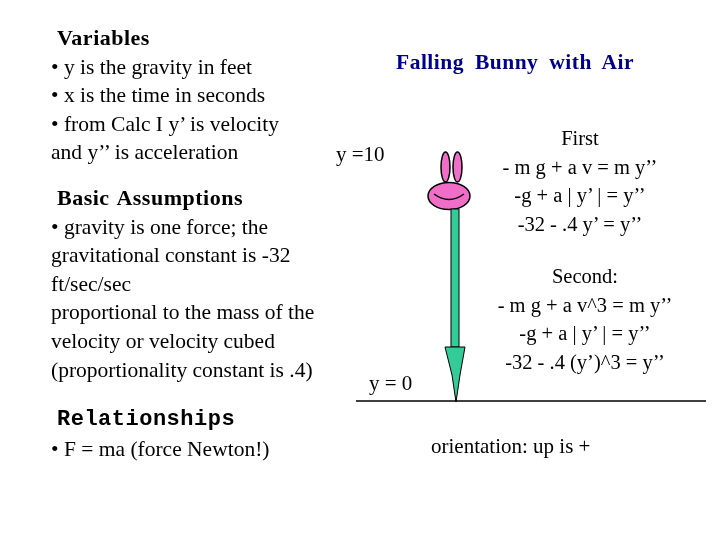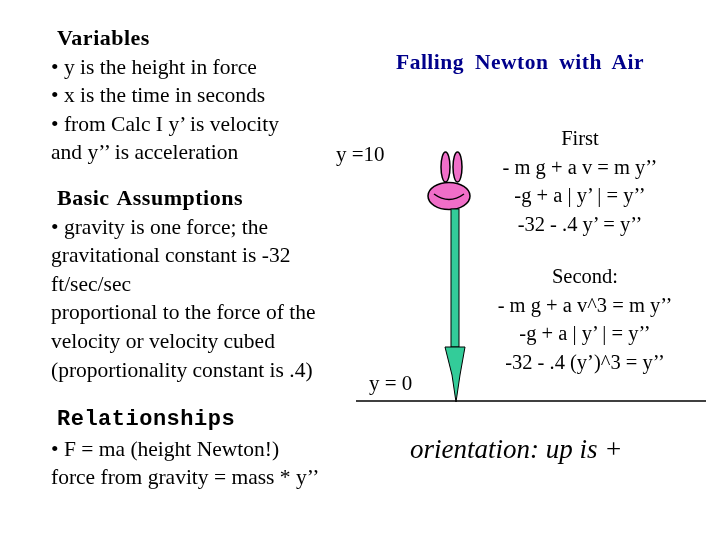--- a/index.html
+++ b/index.html
@@ -41,56 +41,55 @@
   .eq-block{
     position:absolute;width:280px;text-align:center;
     font-size:20.5px;line-height:28.5px;white-space:nowrap;
   }
   .eq-first{left:440px;top:124px;font-family:Liberation Serif, serif;}
   .eq-second{left:445px;top:262px;}
   .eq-line{height:28.5px;}
 
   
   .orientation-note{
-    position:absolute;left:410px;top:434px;
-    font-size:27px;white-space:nowrap;font-style:italic;
+    position:absolute;left:431px;top:434px;
+    font-size:21px;white-space:nowrap;
   }
 
   svg.diagram{position:absolute;left:0;top:0;width:719px;height:539px;pointer-events:none;}
 </style>
 </head>
 <body>
 
 <div class="slide">
 
   <div class="left-col">
     <div class="section sec-1">
       <div class="sec-heading">Variables</div>
-      <div class="body-line">• y is the height in force</div>
+      <div class="body-line">• y is the gravity in feet</div>
       <div class="body-line">• x is the time in seconds</div>
       <div class="body-line">• from Calc I y’ is velocity</div>
       <div class="body-line">and y’’ is acceleration</div>
     </div>
     <div class="section sec-2">
       <div class="sec-heading">Basic Assumptions</div>
       <div class="body-line">• gravity is one force; the</div>
       <div class="body-line">gravitational constant is -32</div>
       <div class="body-line">ft/sec/sec</div>
-      <div class="body-line">proportional to the force of the</div>
+      <div class="body-line">proportional to the mass of the</div>
       <div class="body-line">velocity or velocity cubed</div>
       <div class="body-line">(proportionality constant is .4)</div>
     </div>
     <div class="section sec-3">
       <div class="sec-heading">Relationships</div>
-      <div class="body-line">• F = ma (height Newton!)</div>
-      <div class="body-line">force from gravity = mass * y’’</div>
+      <div class="body-line">• F = ma (force Newton!)</div>
     </div>
   </div>
 
-  <div class="slide-title">Falling Newton with Air</div>
+  <div class="slide-title">Falling Bunny with Air</div>
 
   <div class="y-label y-top">y =10</div>
   <div class="y-label y-bottom">y = 0</div>
 
   <svg class="diagram" viewBox="0 0 719 539">
 
     <ellipse cx="445.5" cy="167" rx="4.5" ry="15" stroke="#000000" stroke-width="1.5" fill="#F06EC8"></ellipse>
     <ellipse cx="457.5" cy="167" rx="4.5" ry="15" stroke="#000000" stroke-width="1.5" fill="#F06EC8"></ellipse>
 
     <ellipse cx="449" cy="196" rx="21" ry="13.5" stroke="#000000" stroke-width="1.5" fill="#F06EC8"></ellipse>

